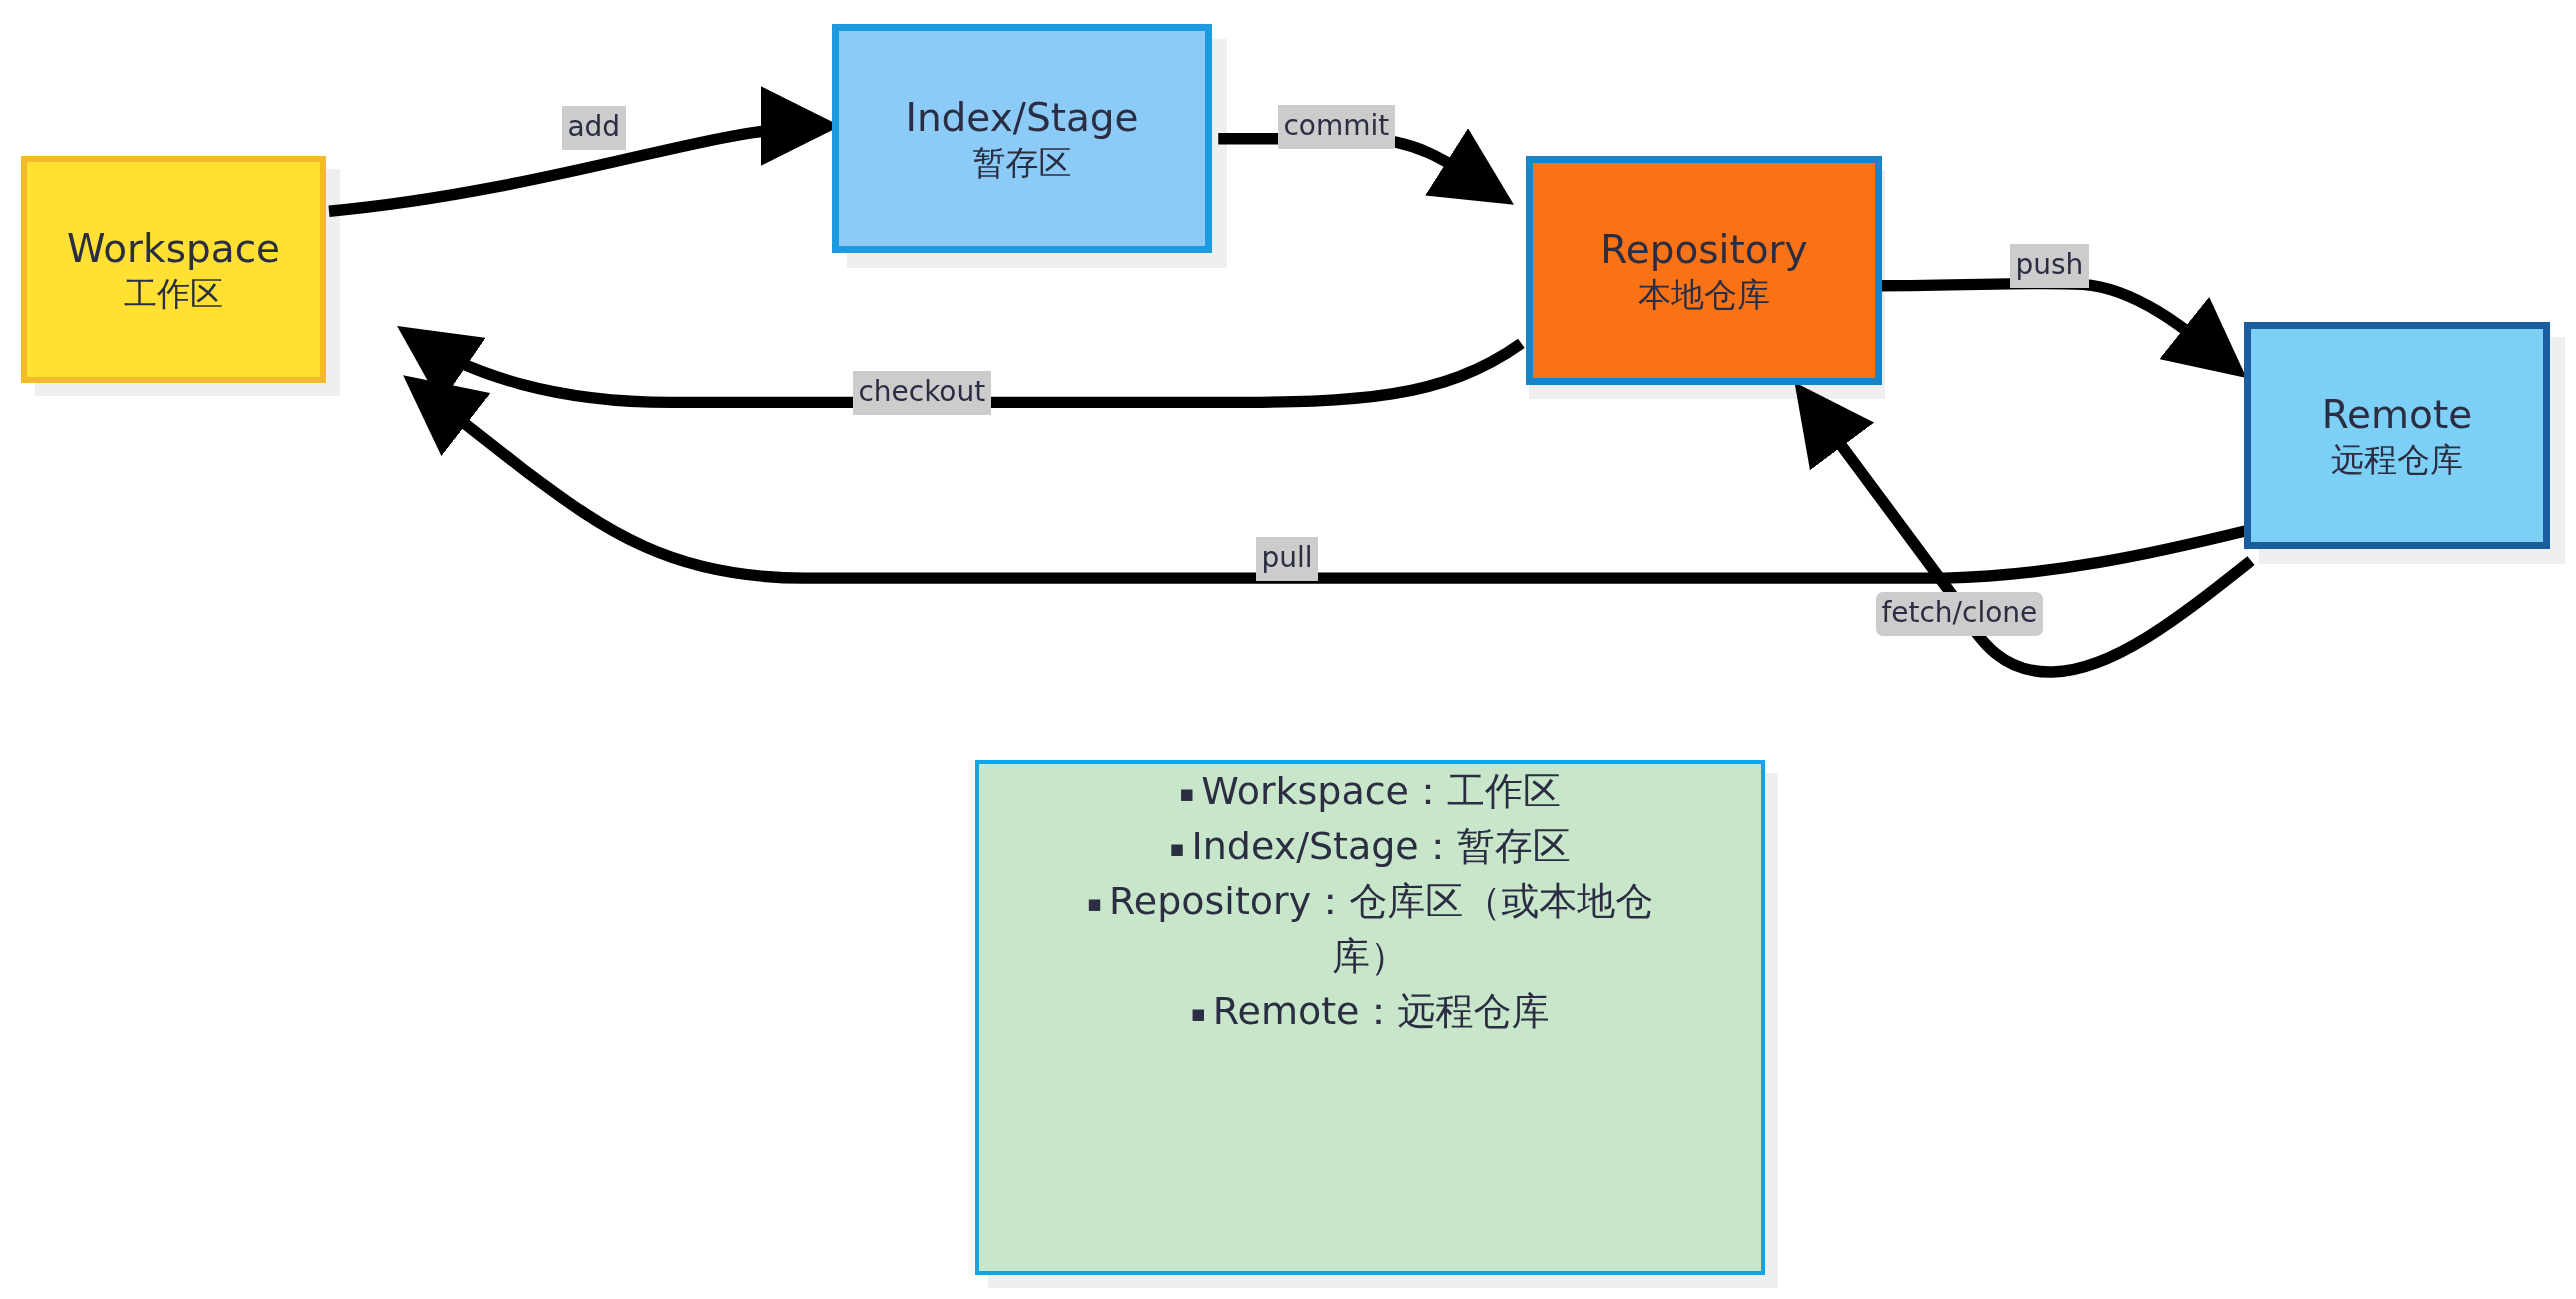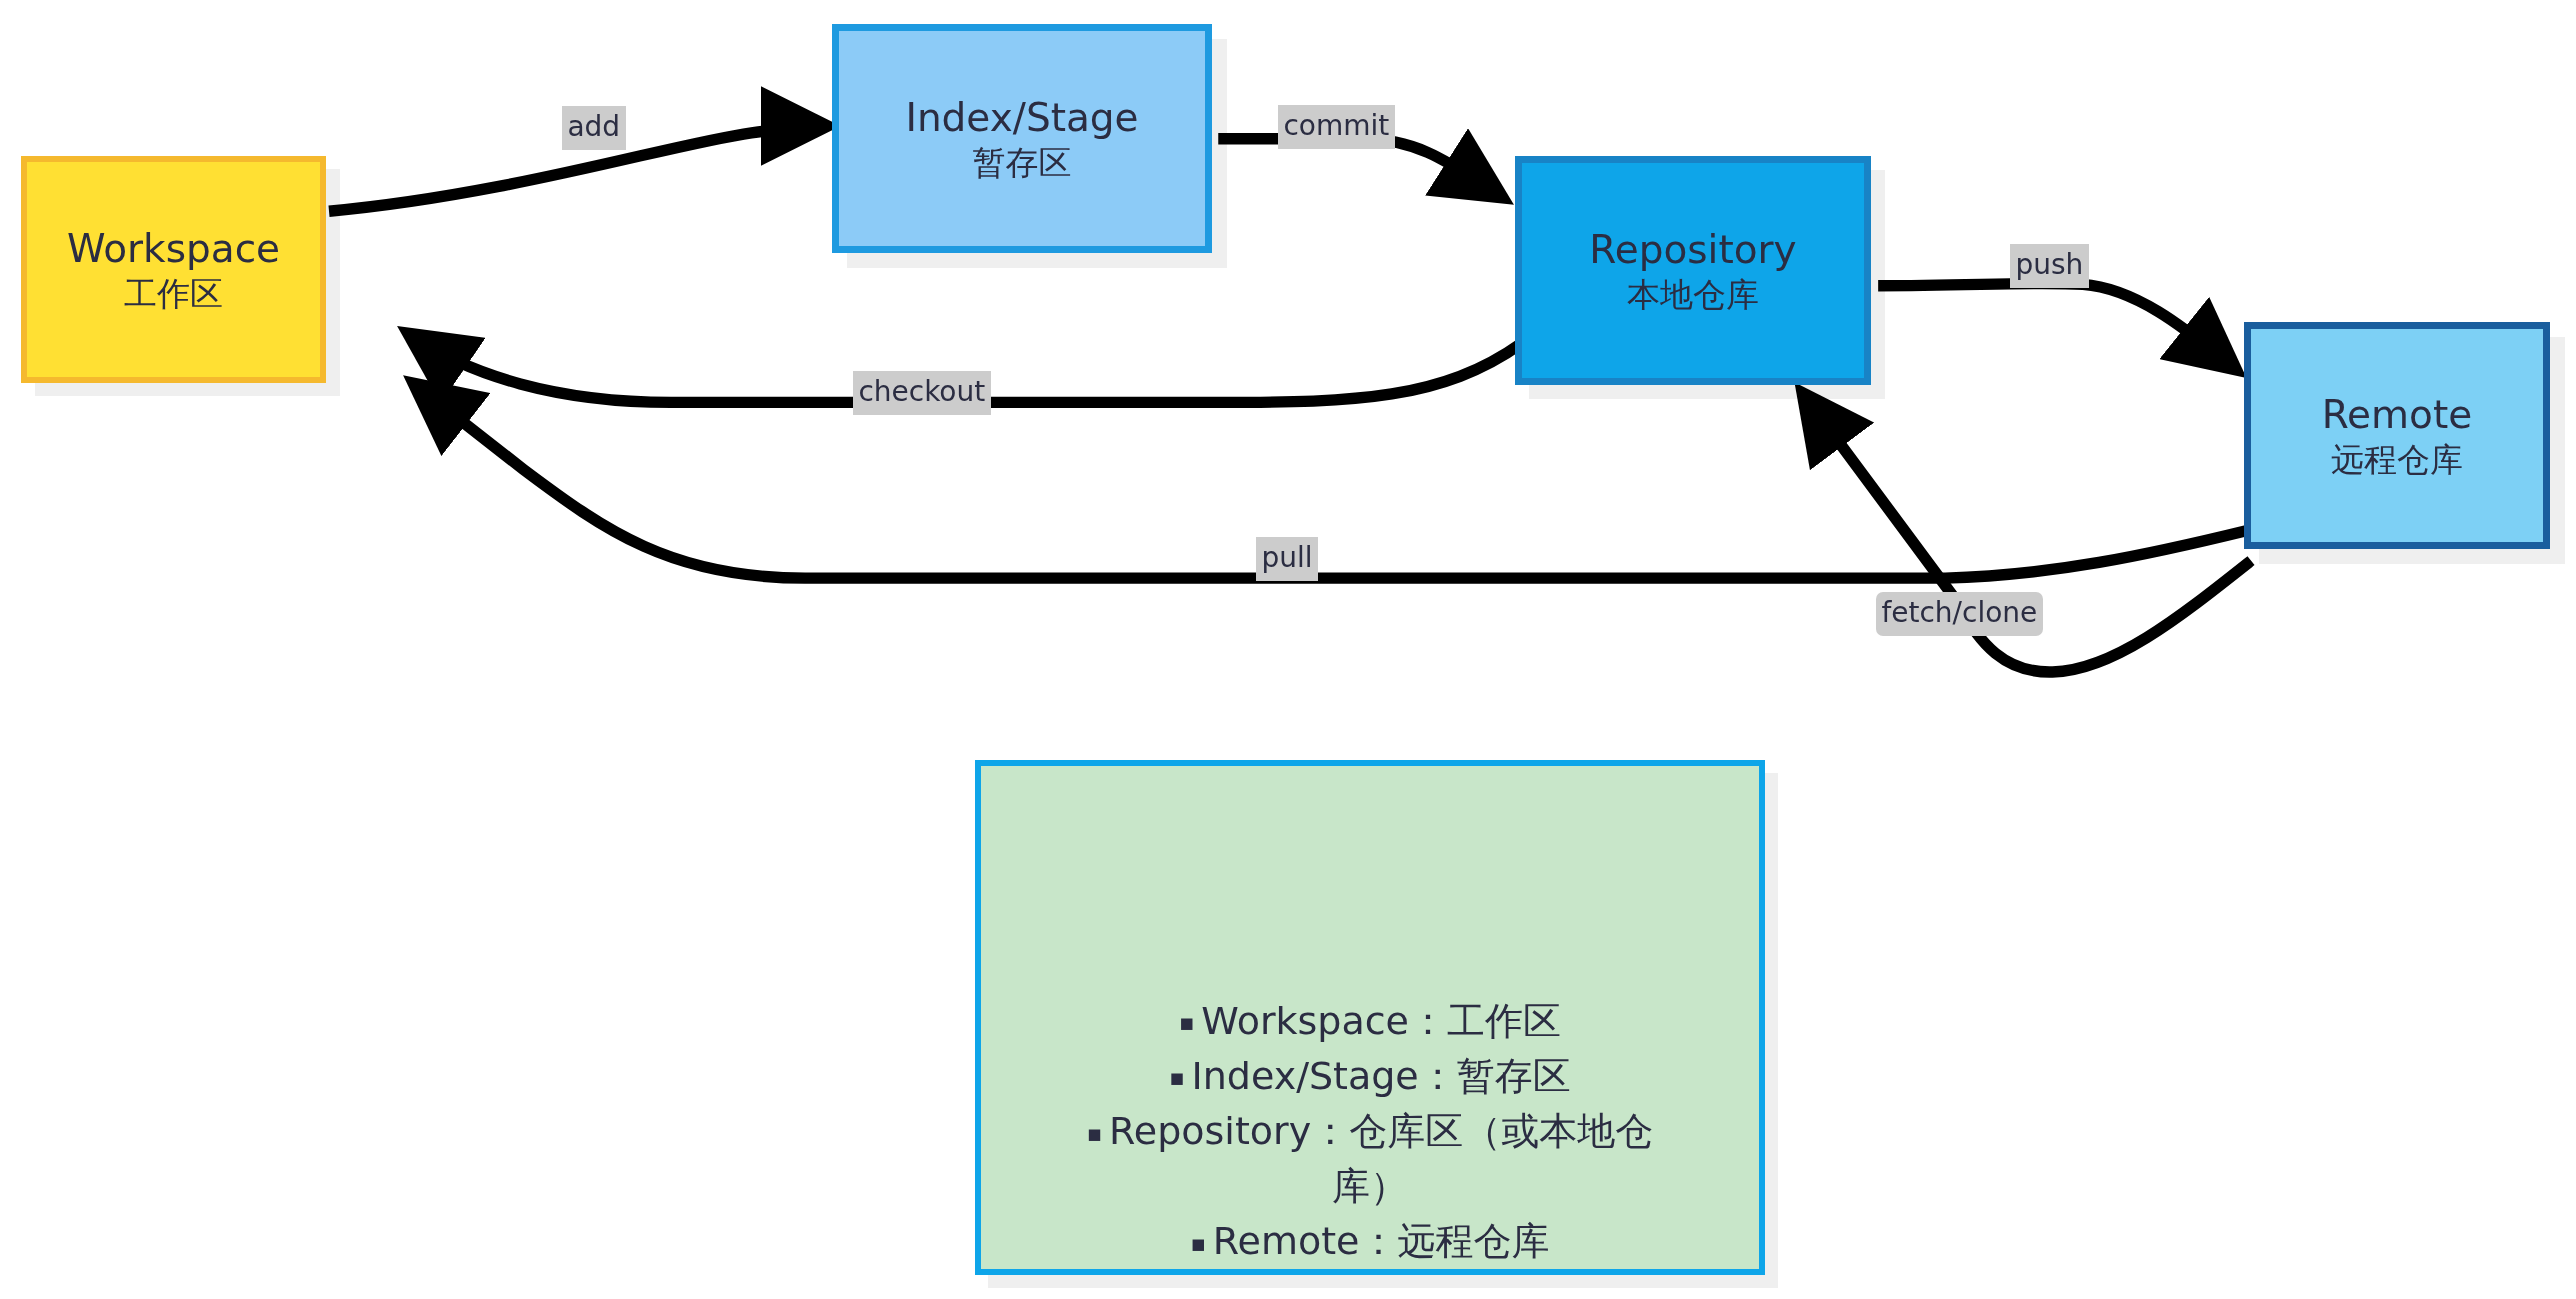--- a/index.html
+++ b/index.html
@@ -18,34 +18,34 @@
   }
   .node .ln{display:block;}
   .node .ln1{font-size:39px;}
   .node .ln2{font-size:33px;}
 
   .shadow{position:absolute;background:#efefef;}
 
   
   .n-workspace{background:#FFE033;border:6px solid #F5B92E;}
   .n-index{background:#8CCBF7;border:7.4px solid #1E9AE0;}
-  .n-repo{background:#0ea5e9;border:7.4px solid #1883C6;}
+  .n-repo{background:#f97316;border:7.4px solid #1883C6;margin-left:11px;}
   .n-remote{background:#7DD0F5;border:7.4px solid #1A5E9E;}
 
   .edge-label{
     position:absolute;background:#CCCCCC;color:#2B2D42;
     font-size:28px;line-height:1.0;
     padding:6.7px 5.4px 9.4px 5.4px;
     white-space:nowrap;
   }
 
   .legend{
     position:absolute;box-sizing:border-box;
-    background:#C8E6C9;border:6px solid #0ea5e9;
-    display:flex;flex-direction:column;align-items:center;justify-content:flex-end;
+    background:#C8E6C9;border:4px solid #0ea5e9;
+    display:flex;flex-direction:column;align-items:center;justify-content:flex-start;
     color:#2B2D42;
   }
   .legend ul{list-style:none;margin:0;padding:0;text-align:center;}
   .legend li{
     font-size:38px;line-height:1.45;
     max-width:604px;
     position:relative;
   }
   .legend li .bullet{font-size:23px;vertical-align:middle;margin-right:6.7px;}
 </style>

